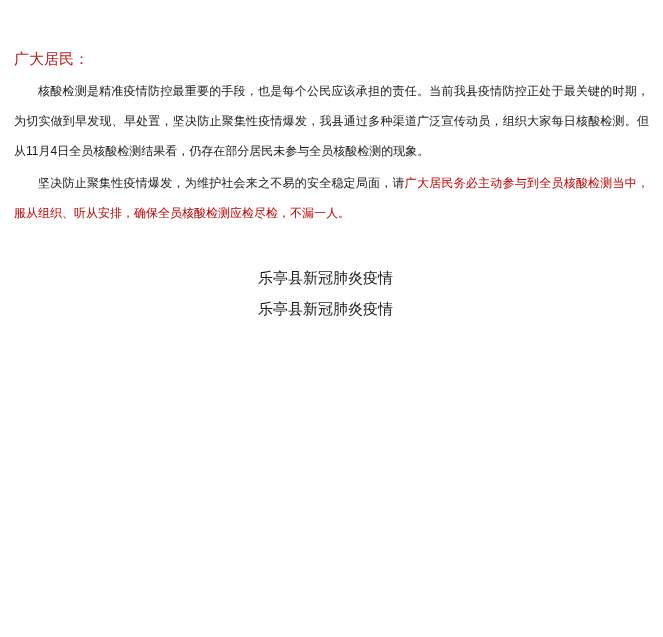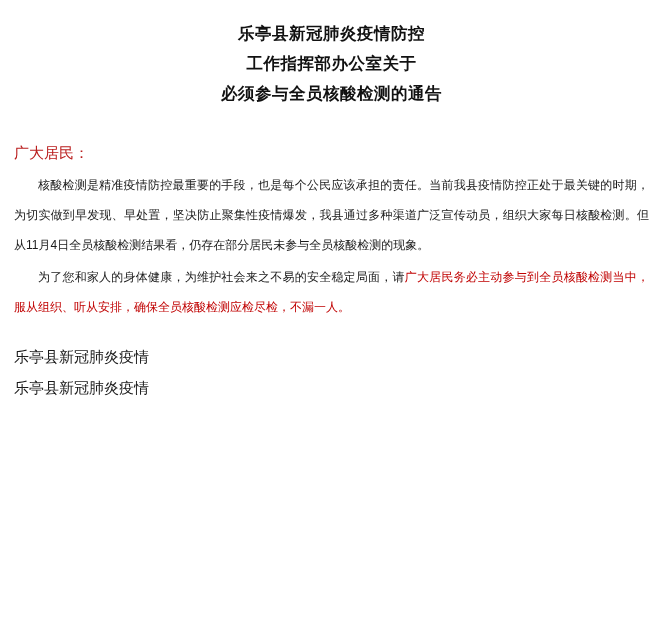--- a/index.html
+++ b/index.html
@@ -48,51 +48,46 @@
     text-align: justify;
     text-justify: inter-ideograph;
     text-indent: 2em;
     color: #1a1a1a;
   }
   .red {
     color: #c00000;
     font-weight: normal;
   }
   .sign-block {
-    margin-top: 19px;
-    text-align: left;
+    margin-top: 34px;
+    text-align: center;
     padding-right: 12px;
   }
   .sign-line {
     font-size: 15px;
     line-height: 31px;
     color: #1a1a1a;
   }
 </style>
 </head>
 <body>
 
 <div class="page">
 
-  <div class="title-block">
-    <div class="title-line">乐亭县新冠肺炎疫情防控</div>
-    <div class="title-line">工作指挥部办公室关于</div>
-    <div class="title-line">必须参与全员核酸检测的通告</div>
-  </div>
 
   <div class="body-block">
 
     <div class="salutation">广大居民：</div>
 
     <p class="para">
       <span>核酸检测是精准疫情防控最重要的手段，也是每个公民应该承担的责任。当前我县疫情防控正处于最关键的时期，为切实做到早发现、早处置，坚决防止聚集性疫情爆发，我县通过多种渠道广泛宣传动员，组织大家每日核酸检测。但从11月4日全员核酸检测结果看，仍存在部分居民未参与全员核酸检测的现象。</span>
     </p>
 
     <p class="para">
-      <span>为了您和家人的身体健康，为维护社会来之不易的安全稳定局面，请</span><span class="red">广大居民务必主动参与到全员核酸检测当中，服从组织、听从安排，确保全员核酸检测应检尽检，不漏一人。</span>
+      <span>坚决防止聚集性疫情爆发，为维护社会来之不易的安全稳定局面，请</span><span class="red">广大居民务必主动参与到全员核酸检测当中，服从组织、听从安排，确保全员核酸检测应检尽检，不漏一人。</span>
     </p>
 
 
   </div>
 
   <div class="sign-block">
     <div class="sign-line">乐亭县新冠肺炎疫情</div>
     <div class="sign-line">乐亭县新冠肺炎疫情</div>
   </div>
 

